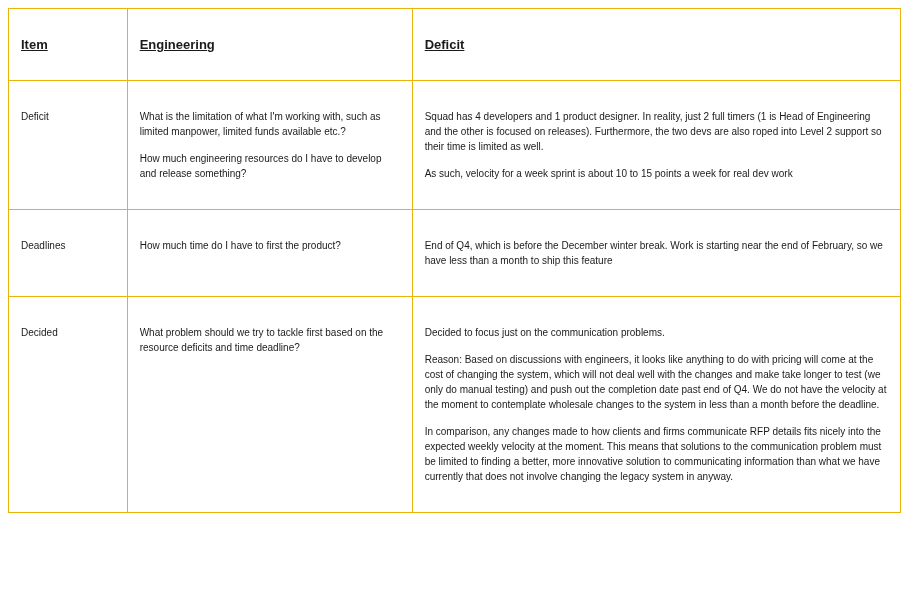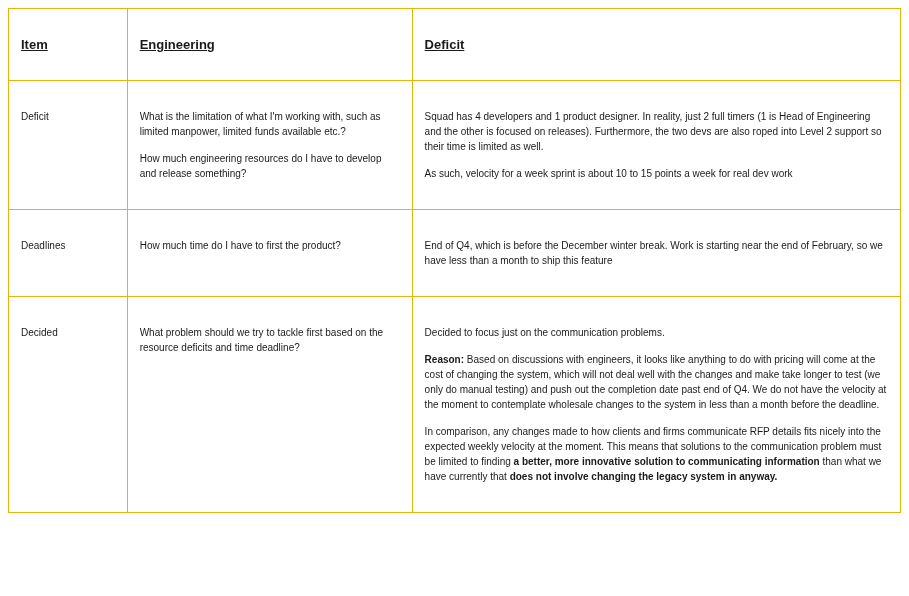--- a/index.html
+++ b/index.html
@@ -52,21 +52,21 @@
 
     .col-context {
       width: 499px;
     }
 
     .paragraph-gap {
       margin-top: 12px;
     }
 
     strong {
-      font-weight: bold;
+      font-weight: normal;
       margin-top: 13px;
     }
   </style>
 </head>
 <body>
 
 <table>
   <thead>
     <tr>
       <th class="col-item">Item</th>

